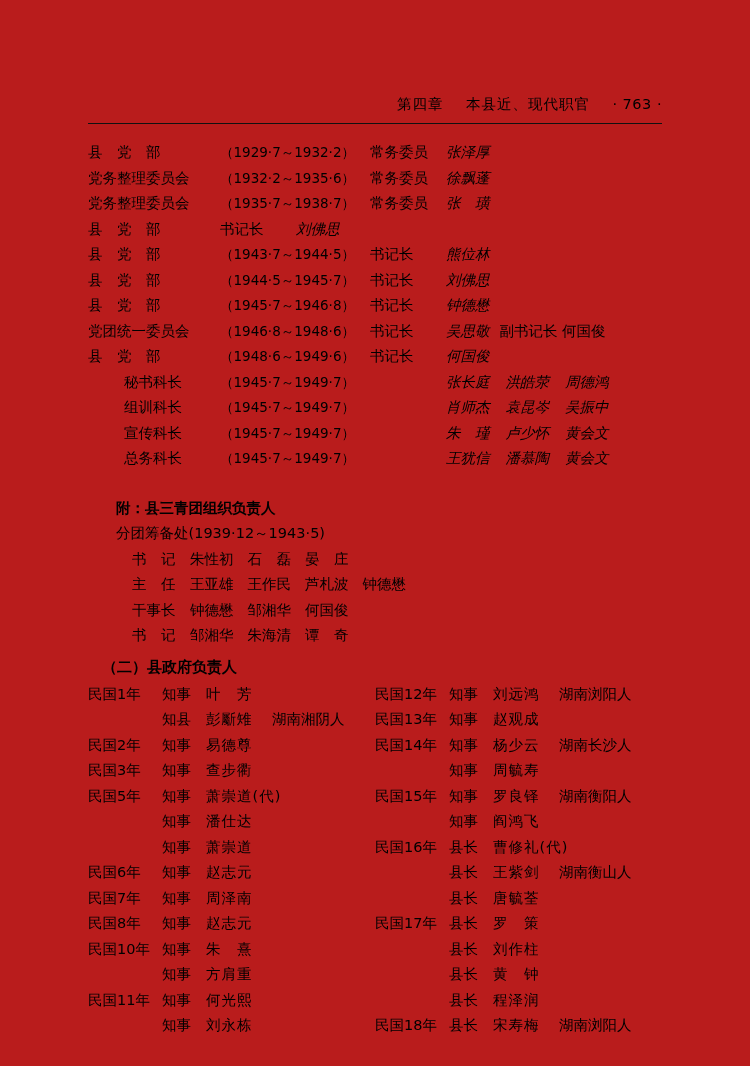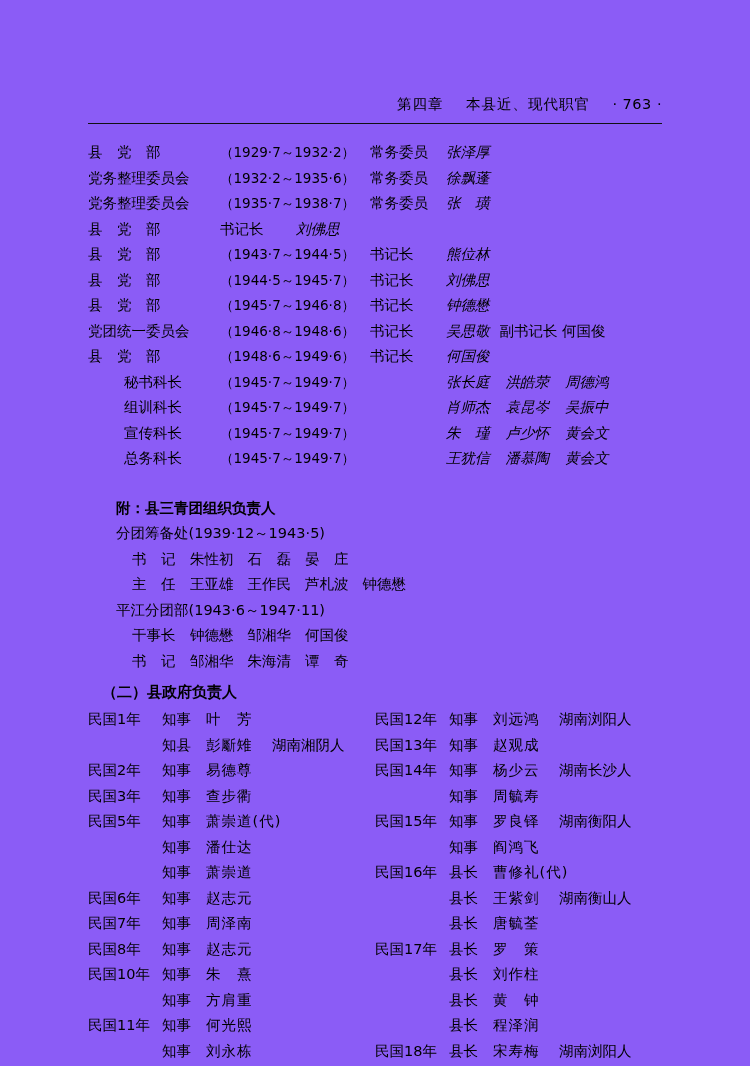--- a/index.html
+++ b/index.html
@@ -13,21 +13,21 @@
     position: relative;
     font-family: "DejaVu Sans", "Liberation Sans", sans-serif;
     color: #000000;
     overflow: hidden;
   }
   .page {
     position: absolute;
     left: 0; top: 0;
     width: 750px;
     height: 1066px;
-    background: #8b5cf6;
+    background: #b91c1c;
   }
   
   .header {
     position: absolute;
     left: 88px;
     right: 88px;
     top: 95px;
     height: 30px;
   }
   .header-line {
@@ -260,21 +260,20 @@
           <span class="c-people"><span class="nm">王犹信</span><span class="nm">潘慕陶</span><span class="nm">黄会文</span></span>
         </div>
       </div>
 
     <div class="appendix">
       <div class="app-line ind1 bold">附：县三青团组织负责人</div>
       <div>
           <div class="app-line ind1">分团筹备处(1939·12～1943·5)</div>
           <div class="app-line ind2"><span class="app-label">书　记</span><span class="app-names"><span>朱性初</span><span>石　磊</span><span>晏　庄</span></span></div>
           <div class="app-line ind2"><span class="app-label">主　任</span><span class="app-names"><span>王亚雄</span><span>王作民</span><span>芦札波</span><span>钟德懋</span></span></div>
-          <div class="app-line ind1">平江分团部(1943·6～1947·11)</div>
           <div class="app-line ind2"><span class="app-label">干事长</span><span class="app-names"><span>钟德懋</span><span>邹湘华</span><span>何国俊</span></span></div>
           <div class="app-line ind2"><span class="app-label">书　记</span><span class="app-names"><span>邹湘华</span><span>朱海清</span><span>谭　奇</span></span></div>
         </div>
     </div>
 
     <div class="sec-head">（二）县政府负责人</div>
 
     <div class="gov">
       <div class="gov-cols">
         <div class="gov-col">

